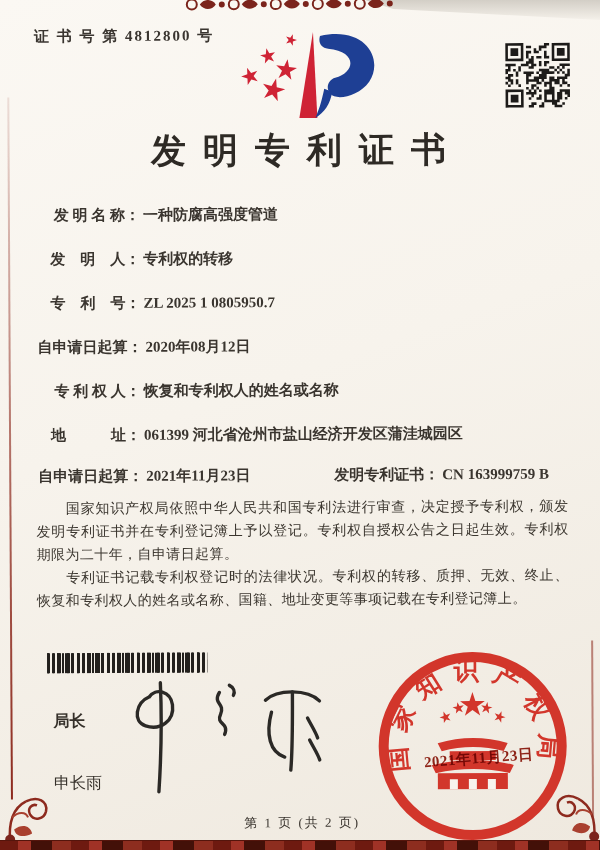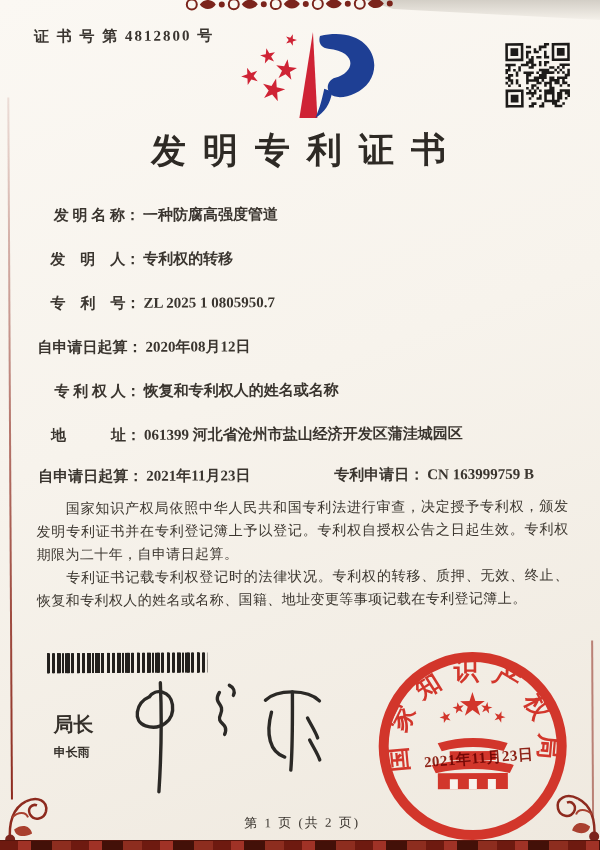--- a/index.html
+++ b/index.html
@@ -48,22 +48,22 @@
     font-size:14px;line-height:23px;font-weight:500;color:#3b362f;
     text-align:justify;letter-spacing:.4px;}
   .body-text p{margin:0;text-indent:2.1em;}
 
   
   .barcode{position:absolute;left:46px;top:652px;width:160px;height:20px;
     background:
       repeating-linear-gradient(90deg,#23201d 0 2px,transparent 2px 6px),
       repeating-linear-gradient(90deg,#23201d 0 3px,transparent 3px 10px),
       repeating-linear-gradient(90deg,#23201d 0 1.5px,transparent 1.5px 5px);}
-  .sig-role{position:absolute;left:52px;top:710px;font-size:20px;font-weight:600;}
-  .sig-name{position:absolute;left:52px;top:743px;font-size:12px;font-weight:700;}
+  .sig-role{position:absolute;left:52px;top:710px;font-size:16px;font-weight:600;}
+  .sig-name{position:absolute;left:52px;top:772px;font-size:16px;font-weight:400;}
   .signature{position:absolute;left:118px;top:676px;}
   .seal{position:absolute;left:372px;top:648px;opacity:.93;}
   .seal-date{position:absolute;left:392px;top:750px;width:170px;text-align:center;
     font-size:15px;font-weight:700;color:#8e2418;letter-spacing:.5px;
     transform:rotate(-4deg);mix-blend-mode:multiply;}
   .footer{position:absolute;left:0;top:814px;width:100%;text-align:center;
     font-size:13px;letter-spacing:2px;color:#3a352f;}
 </style>
 </head>
 <body>
@@ -147,21 +147,21 @@
     <div class="field" style="top:381px">
       <span class="flabel">专 利 权 人：</span><span class="fvalue">恢复和专利权人的姓名或名称</span>
     </div>
     <div class="field" style="top:425px">
       <span class="flabel">地　　　址：</span><span class="fvalue">061399 河北省沧州市盐山经济开发区蒲洼城园区</span>
     </div>
     <div class="field" style="top:466px">
       <span class="flabel">自申请日起算：</span><span class="fvalue">2021年11月23日</span>
     </div>
     <div class="field field2" style="top:466px">
-      <span class="flabel" style="min-width:0">专利申请日：</span><span class="fvalue">CN 163999759 B</span>
+      <span class="flabel" style="min-width:0">发明专利证书：</span><span class="fvalue">CN 163999759 B</span>
     </div>
 
     <div class="body-text">
       <p>国家知识产权局依照中华人民共和国专利法进行审查，决定授予专利权，颁发发明专利证书并在专利登记簿上予以登记。专利权自授权公告之日起生效。专利权期限为二十年，自申请日起算。</p>
       <p>专利证书记载专利权登记时的法律状况。专利权的转移、质押、无效、终止、恢复和专利权人的姓名或名称、国籍、地址变更等事项记载在专利登记簿上。</p>
     </div>
 
     <div class="barcode"></div>
 
     <div class="sig-role">局长</div>

